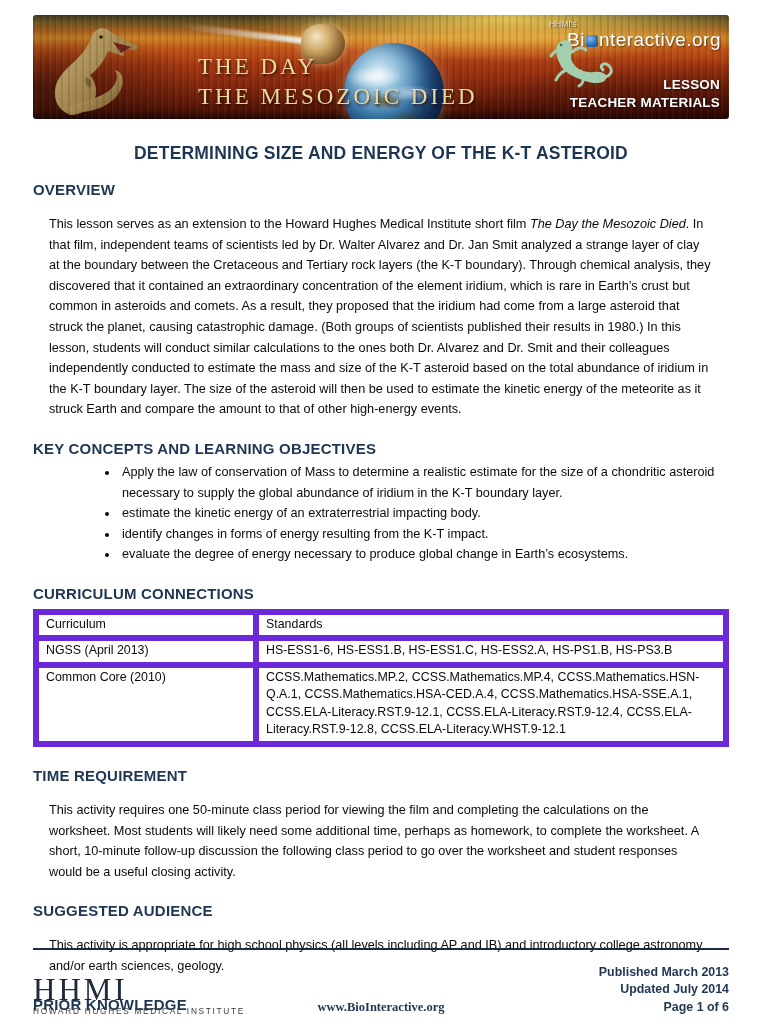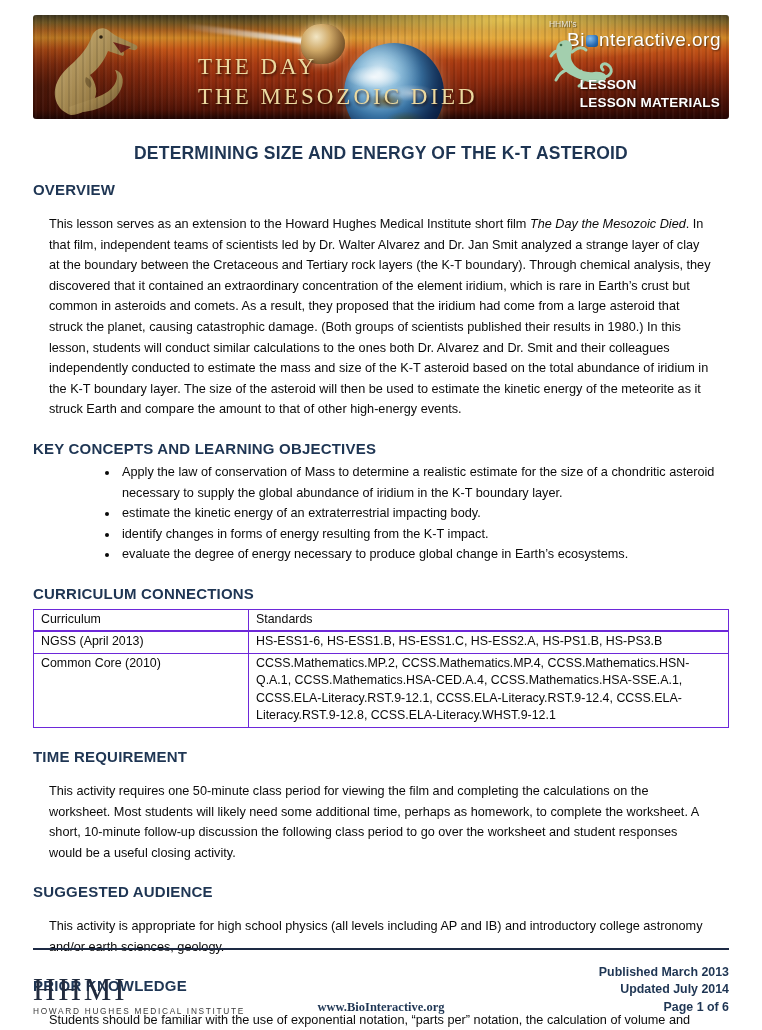--- a/index.html
+++ b/index.html
@@ -56,37 +56,37 @@
     box-shadow:0 0 16px rgba(255,225,170,0.35), inset -14px -12px 26px rgba(0,0,25,0.6);
   }
   .logo{position:absolute;right:8px;top:5px;z-index:5;line-height:1;}
   .logo-hhmis{display:block;font-size:8.5px;font-weight:normal;color:rgba(240,240,240,0.85);margin:0 0 1px 2px;text-shadow:1px 1px 1px rgba(0,0,0,0.5);}
   .logo-line{font-size:19px;color:#ffffff;letter-spacing:0.5px;text-shadow:1px 1px 2px rgba(0,0,0,0.55);}
   .logo-line .bio{font-weight:normal;margin-left:20px;}
   .osq{display:inline-block;width:12px;height:12px;border-radius:3px;margin:0 1px;vertical-align:-1px;
        background:radial-gradient(circle at 35% 30%, #85bdea 0%, #2a6db5 60%, #164a80 100%);}
   .gecko{position:absolute;right:112px;top:22px;width:72px;height:54px;z-index:5;}
   .doc-type{
-    position:absolute;right:9px;bottom:7px;z-index:5;text-align:left;
+    position:absolute;right:9px;bottom:7px;z-index:5;text-align:right;
     color:#ffffff;font-weight:bold;font-size:13.5px;line-height:18px;
     text-shadow:1px 1px 2px rgba(0,0,0,0.7);letter-spacing:0.2px;
   }
 
   
   .doc-title{margin:24px 0 0 0;text-align:center;color:#1e3553;font-size:17.5px;font-weight:bold;letter-spacing:0.2px;}
   .sec-h{color:#1e3553;font-size:15px;font-weight:bold;margin:20px 0 5px 0;letter-spacing:0.2px;}
   .sec-h.first{margin-top:17px;}
   p.body{margin:16px;font-size:12.7px;line-height:20.6px;}
   p.body .it{font-style:italic;}
   ul.bullets{margin:1px 0 0 0;padding:0 0 0 86px;}
   ul.bullets li{font-size:12.7px;line-height:20.6px;padding-left:3px;}
   .students-line{margin:0;font-size:12.7px;line-height:20.6px;}
 
   table.cc{width:100%;border-collapse:collapse;margin-top:7px;font-size:12.4px;line-height:17.5px;}
-  table.cc th,table.cc td{border:1px solid #6d28d9;text-align:left;vertical-align:top;padding:1px 7px 2px 7px;font-weight:normal;}
+  table.cc th,table.cc td{border:6px solid #6d28d9;text-align:left;vertical-align:top;padding:1px 7px 2px 7px;font-weight:normal;}
   table.cc th{border-bottom-width:2px;}
   table.cc .col1{width:200px;}
 
   
   .footer{position:absolute;left:33px;right:33px;top:948px;}
   .footer-rule{border-top:2.5px solid #1d2a44;}
   .footer-row{position:relative;margin-top:16px;height:50px;}
   .hhmi-block{position:absolute;left:0;bottom:0;}
   .hhmi-word{font-family:"Liberation Serif","DejaVu Serif",serif;font-size:31px;line-height:27px;letter-spacing:3px;color:#212b3e;}
   .hhmi-sub{font-size:8.3px;letter-spacing:1.7px;color:#3a3a3a;margin-top:3px;}
@@ -135,21 +135,21 @@
         <path d="M24,32 C18,34 13,38 11,43"></path>
         <path d="M36,34 C40,40 39,46 34,49"></path>
         <path d="M55,39 C65,42 70,33 63,28 C58,25 54,29 58,33"></path>
       </g>
       <path fill="#a3cfae" d="M15,5 C21,1 27,4 27,10 C27,16 24,20 28,26 C32,33 41,36 49,35 C57,34 63,37 61,42 C59,47 48,47 40,44 C29,40 19,36 15,27 C11,19 9,9 15,5 Z"></path>
       <circle cx="16" cy="8" r="1.3" fill="#3c6b4a"></circle>
     </svg>
 
     <div class="doc-type">
       <div>LESSON</div>
-      <div>LESSON MATERIALS</div>
+      <div>TEACHER MATERIALS</div>
     </div>
   </div>
 
   <h1 class="doc-title">DETERMINING SIZE AND ENERGY OF THE K-T ASTEROID</h1>
 
   <h2 class="sec-h first">OVERVIEW</h2>
   <p class="body"><span>This lesson serves as an extension to the Howard Hughes Medical Institute short film </span><span class="it">The Day the Mesozoic Died</span><span>. In that film, independent teams of scientists led by Dr. Walter Alvarez and Dr. Jan Smit analyzed a strange layer of clay at the boundary between the Cretaceous and Tertiary rock layers (the K-T boundary). Through chemical analysis, they discovered that it contained an extraordinary concentration of the element iridium, which is rare in Earth’s crust but common in asteroids and comets. As a result, they proposed that the iridium had come from a large asteroid that struck the planet, causing catastrophic damage. (Both groups of scientists published their results in 1980.) In this lesson, students will conduct similar calculations to the ones both Dr. Alvarez and Dr. Smit and their colleagues independently conducted to estimate the mass and size of the K-T asteroid based on the total abundance of iridium in the K-T boundary layer. The size of the asteroid will then be used to estimate the kinetic energy of the meteorite as it struck Earth and compare the amount to that of other high-energy events.</span></p>
 
   <h2 class="sec-h">KEY CONCEPTS AND LEARNING OBJECTIVES</h2>
   <ul class="bullets">

